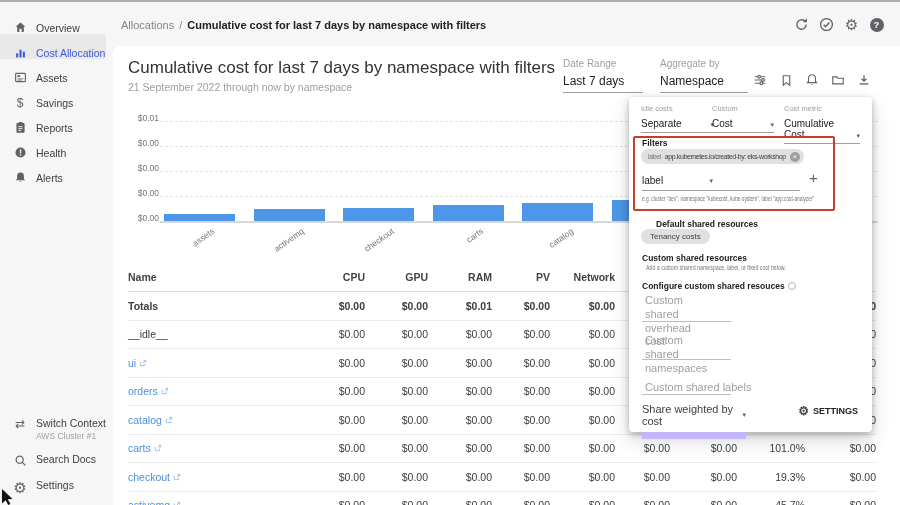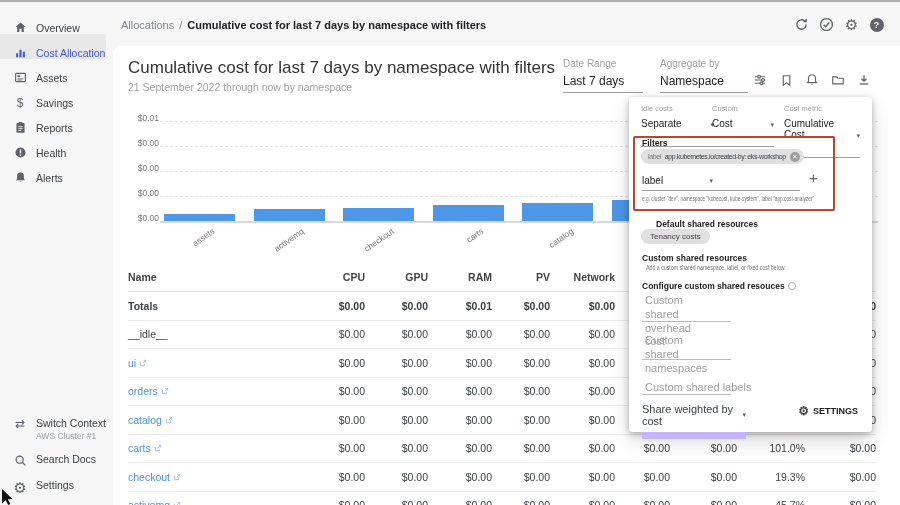--- a/index.html
+++ b/index.html
@@ -65,21 +65,21 @@
   .td.name{text-align:left;display:flex;align-items:center;gap:3px}
   .lnk{color:#4a90e2;cursor:pointer}
   .ext{color:#85b4e8;display:inline-flex}
 
   
   #panel{position:absolute;left:629px;top:97px;width:243px;height:335px;background:#fff;border-radius:4px;
          box-shadow:0 2px 6px rgba(0,0,0,.25),0 8px 20px rgba(0,0,0,.16);z-index:20}
   .psel{position:absolute;top:7px}
   .psel .pl{font-size:7.5px;color:#9e9e9e;margin-bottom:5px}
   .psel .pv{display:flex;justify-content:space-between;align-items:flex-end;font-size:10px;color:#212121;
-            border-bottom:1px solid #9e9e9e;padding-bottom:17px;cursor:pointer}
+            border-bottom:1px solid #9e9e9e;padding-bottom:3px;cursor:pointer}
   #ps1{left:12px;width:73px}#ps2{left:83px;width:62px}#ps3{left:155px;width:76px}
   .phead{position:absolute;font-size:8.5px;font-weight:700;color:#212124}
   #red-box{position:absolute;left:4px;top:39px;width:198px;height:71px;border:2px solid #c5402a;
            border-radius:2px;pointer-events:none;z-index:8}
   #chip{position:absolute;left:12px;top:52px;height:15px;background:#e0e0e0;border-radius:8px;
         display:flex;align-items:center;padding:0 4px 0 7px;cursor:default}
   #chip .ck{font-size:7px;letter-spacing:-.4px;color:#757575;margin-right:4px}
   #chip .cv{font-size:7px;letter-spacing:-.4px;color:#3c4043;white-space:nowrap;margin-right:4px}
   .cx{width:10px;height:10px;border-radius:50%;background:#9e9e9e;color:#fff;font-size:8px;
       line-height:10px;text-align:center;flex:none;cursor:pointer}

